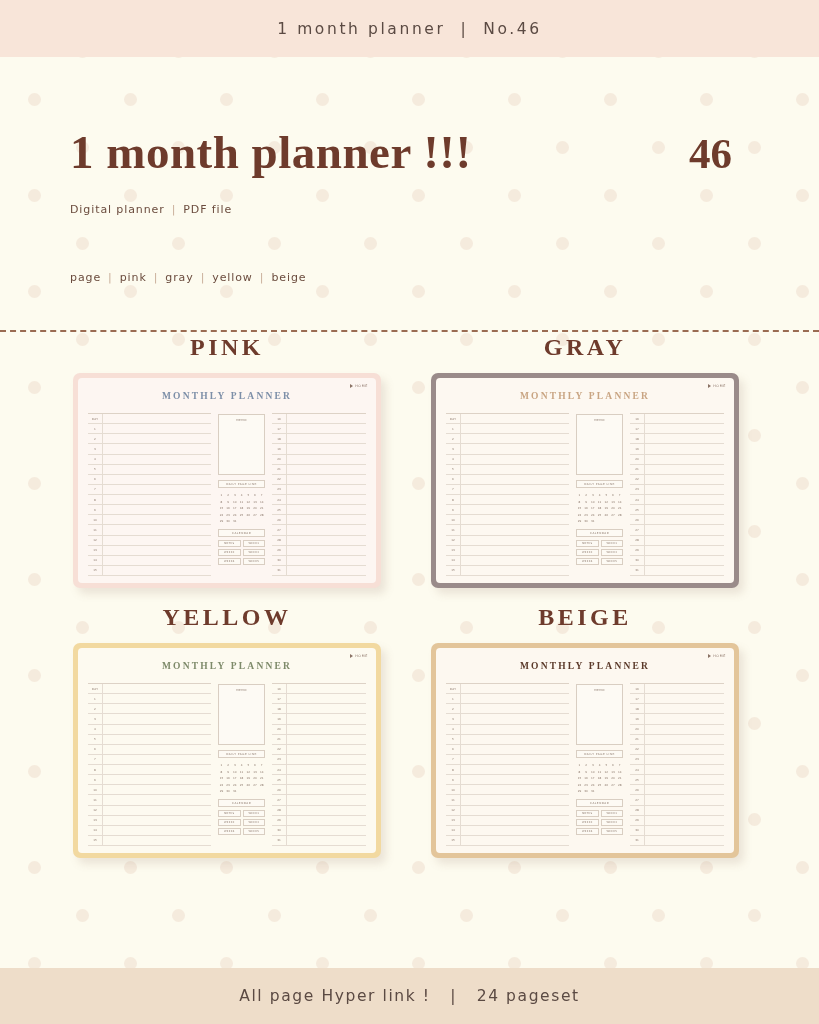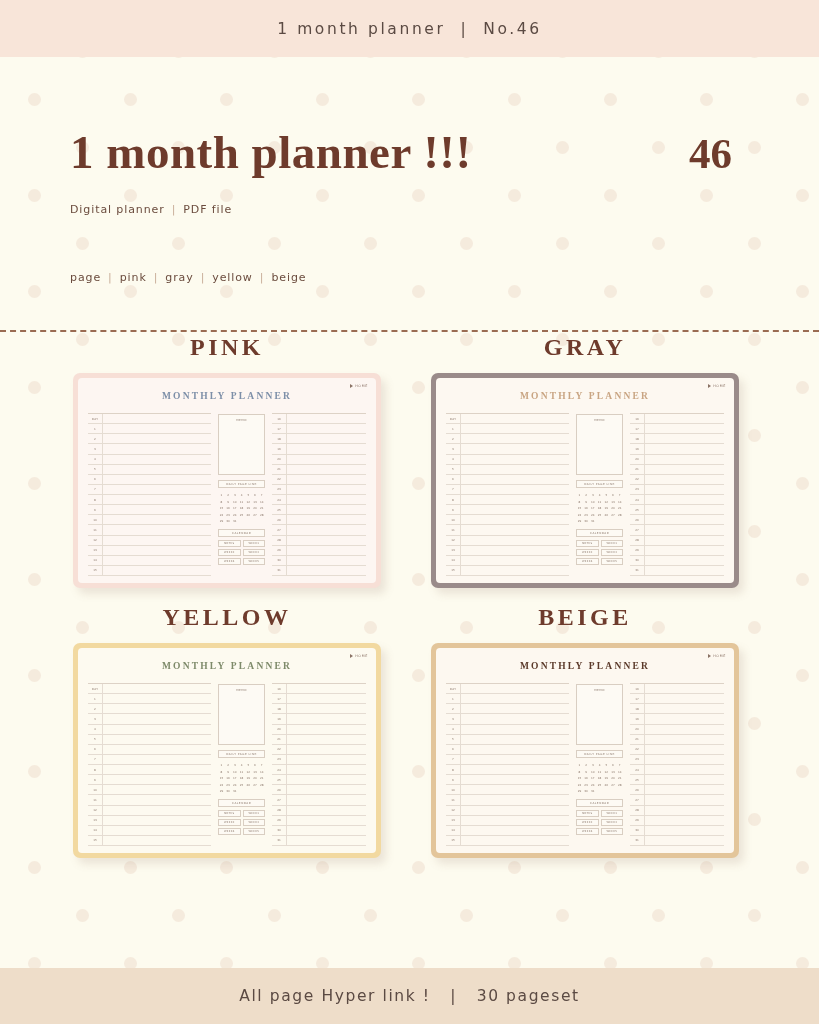--- a/index.html
+++ b/index.html
@@ -1278,14 +1278,14 @@
                 <div class="day-line"></div>
               </div>
             </div>
           </div>
         </div>
       </div>
     </div>
   </div>
 
 <div id="footer">
-  <div id="footer-text">All page Hyper link !   |   30 pageset</div>
+  <div id="footer-text">All page Hyper link !   |   24 pageset</div>
 </div>
 
 </body></html>

